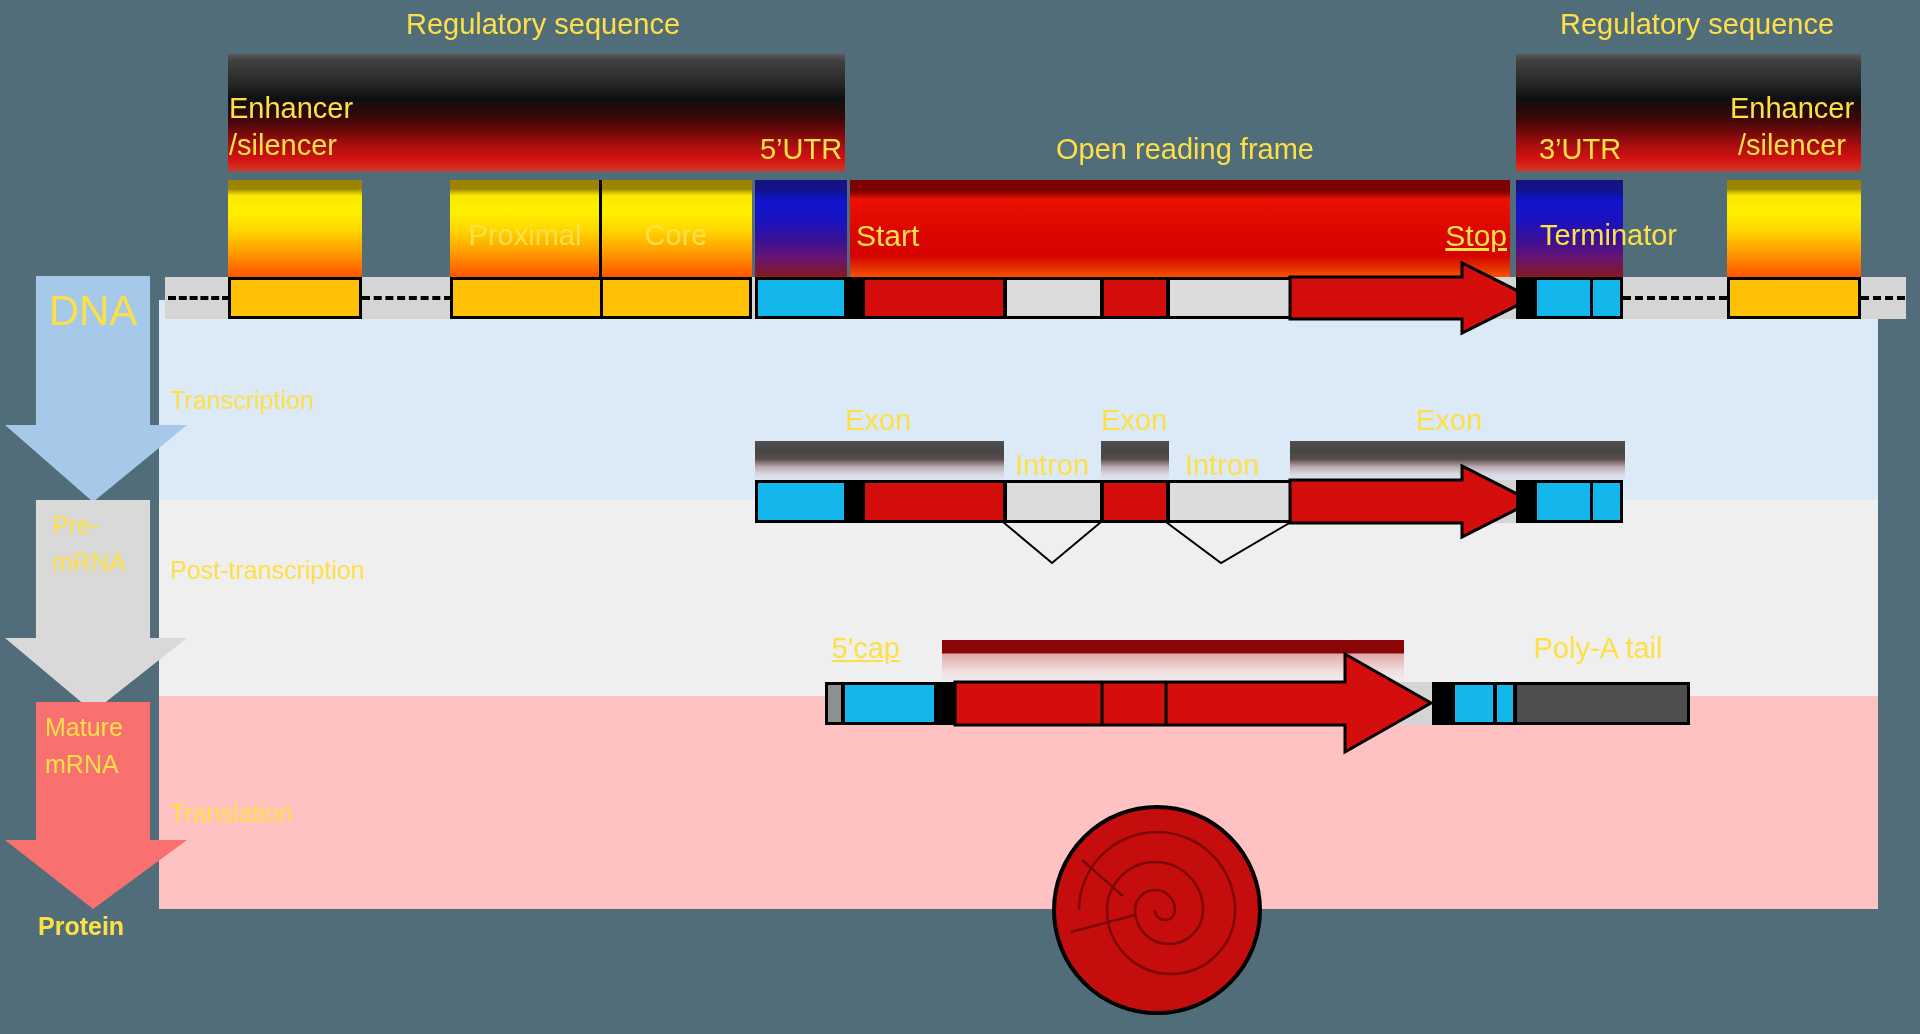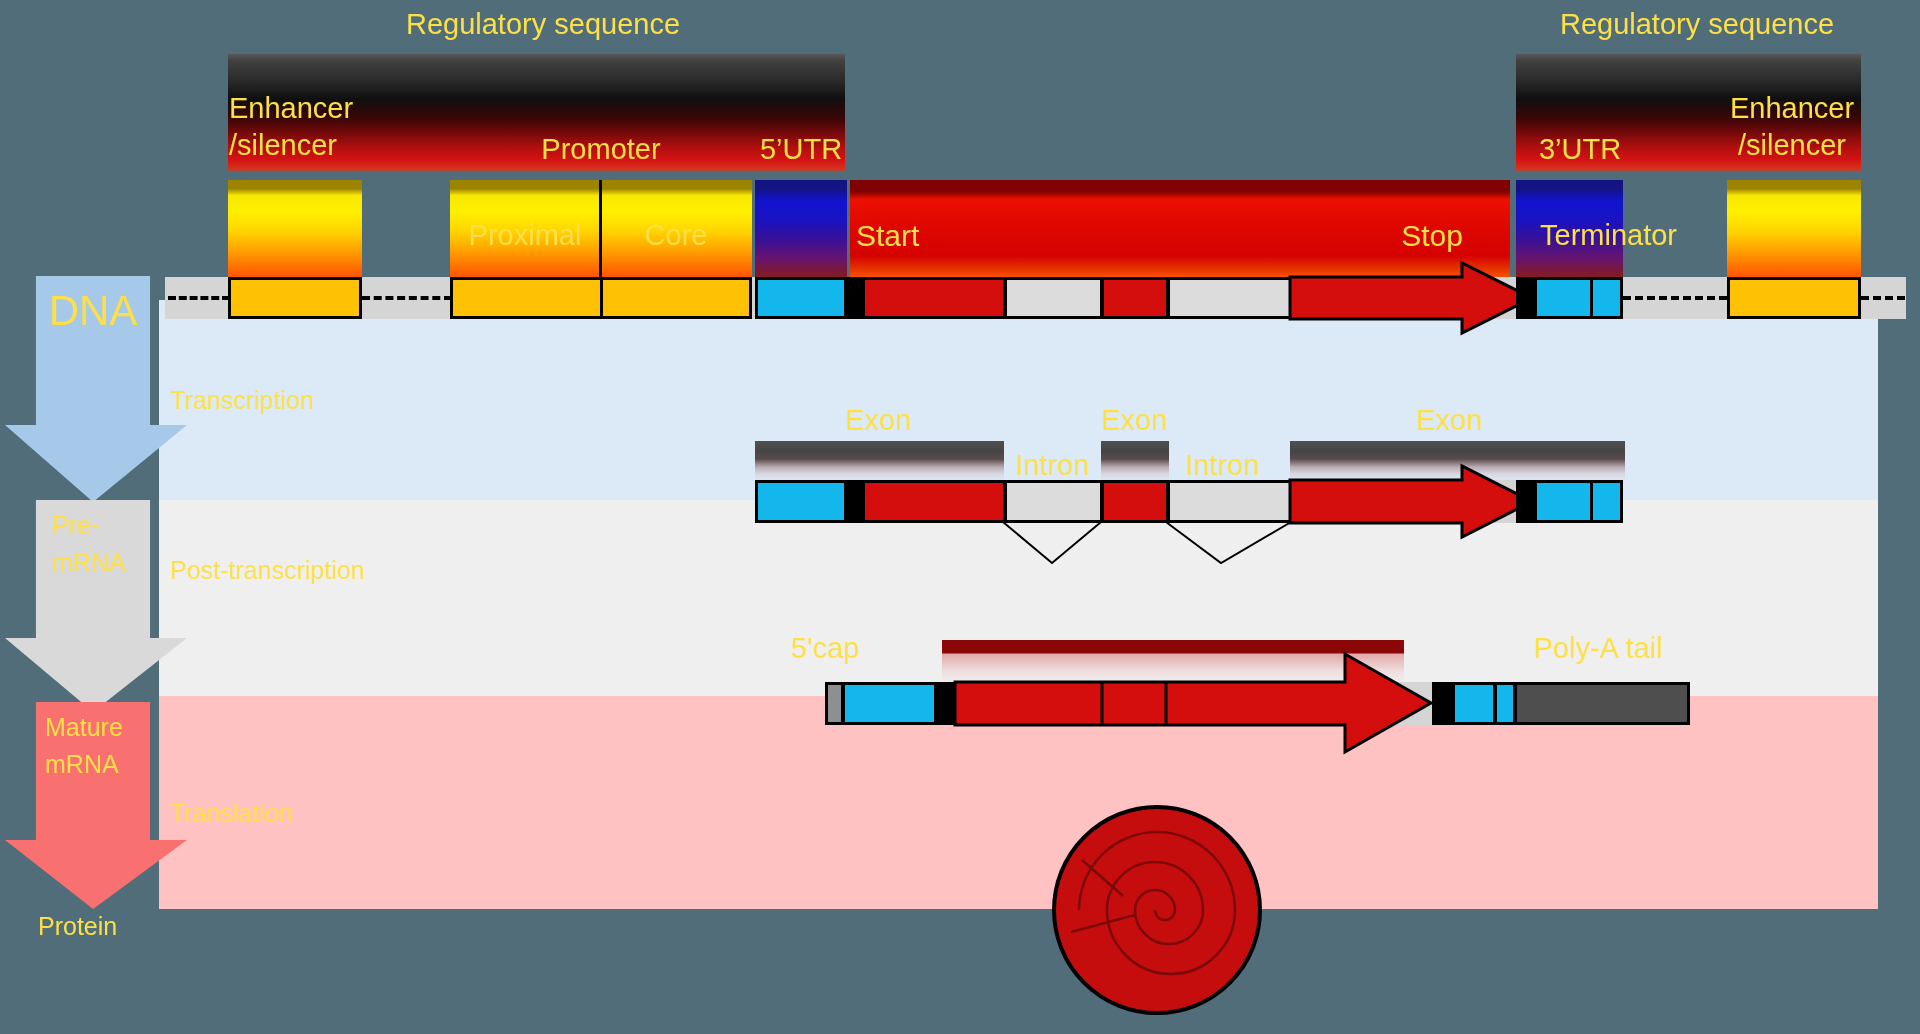--- a/index.html
+++ b/index.html
@@ -5,21 +5,21 @@
   html,body{margin:0;padding:0;background:#506d79;}
   #canvas{position:relative;width:1920px;height:1034px;background:#506d79;overflow:hidden;
           font-family:"Liberation Sans",sans-serif;color:#0a0a0a;}
   .abs{position:absolute;}
   .lbl{position:absolute;white-space:nowrap;color:#fde047;}
   .f29{font-size:29px;}
   .f30{font-size:30px;}
   .f31{font-size:25px;}
   .f33{font-size:42px;}
   .ctr{text-align:center;}
-  .rgt{text-align:center;}
+  .rgt{text-align:right;text-decoration:underline;}
   .band{position:absolute;left:159px;width:1719px;}
   .band-blue{top:300px;height:200px;background:#dce9f6;}
   .band-gray{top:500px;height:196px;background:#efeff0;}
   .band-pink{top:696px;height:213px;background:#ffc2c2;}
   .regbar{position:absolute;top:54px;height:118px;
     background:linear-gradient(180deg,#585858 0%,#404040 6%,#2b2b2b 22%,#0f0f0f 38%,#3c0606 55%,#7c0a0a 68%,#b40f0f 80%,#d51313 90%,#d3321f 97%,rgba(210,60,40,.55) 100%);}
   .topbox{position:absolute;top:180px;height:97px;}
   .yellowgrad{background:linear-gradient(180deg,#9c8400 0%,#9c8400 9%,#f8e800 16%,#fff000 32%,#ffd600 52%,#ff9e00 74%,#ff6a00 92%,#ff5400 100%);}
   .bluegrad{background:linear-gradient(180deg,#131384 0%,#131384 9%,#1113cf 22%,#1a12c0 42%,#3a1196 62%,#661473 80%,#7c1936 94%,#841c22 100%);}
   .orfgrad{background:linear-gradient(180deg,#800101 0%,#800101 12%,#ec1000 20%,#e00800 45%,#d40200 78%,#e93c00 94%,#ff5000 100%);}
@@ -64,22 +64,22 @@
   <div class="lbl f29 ctr" style="left:1472px;top:8px;width:450px;">Regulatory sequence</div>
 
   <div class="lbl f29 twoline" style="left:229px;top:90px;">
     <div>Enhancer</div>
     <div>/silencer</div>
   </div>
   <div class="lbl f29 twoline ctr" style="left:1712px;top:90px;width:160px;">
     <div>Enhancer</div>
     <div>/silencer</div>
   </div>
-  <div class="lbl f29 ctr" style="left:451px;top:133px;width:300px;">Promoter</div>
   <div class="lbl f29 ctr" style="left:701px;top:133px;width:200px;">5’UTR</div>
+  <div class="lbl f29 ctr" style="left:960px;top:133px;width:450px;">Open reading frame</div>
   <div class="lbl f29 ctr" style="left:1480px;top:133px;width:200px;">3’UTR</div>
 
   <div class="topbox yellowgrad" style="left:228px;width:134px;"></div>
   <div class="topbox yellowgrad" style="left:450px;width:302px;"></div>
   <div class="abs" style="left:599px;top:180px;width:3px;height:97px;background:#000;"></div>
   <div class="topbox bluegrad" style="left:755px;width:92px;"></div>
   <div class="topbox orfgrad" style="left:850px;width:660px;"></div>
   <div class="topbox bluegrad" style="left:1516px;width:107px;"></div>
   <div class="topbox yellowgrad" style="left:1727px;width:134px;"></div>
 
@@ -123,21 +123,21 @@
     <div>mRNA</div>
   </div>
   <div class="lbl f31 twoline" style="left:170px;top:552px;">
     <div>Post-transcription</div>
   </div>
   <div class="lbl f31 twoline" style="left:45px;top:709px;">
     <div>Mature</div>
     <div>mRNA</div>
   </div>
   <div class="lbl f31" style="left:170px;top:799px;">Translation</div>
-  <div class="lbl f31" style="left:38px;top:912px;">Protein</div>
+  <div class="lbl f31" style="left:38px;top:912px;font-weight:bold;">Protein</div>
 
   <div class="lbl f29 ctr" style="left:778px;top:404px;width:200px;">Exon</div>
   <div class="lbl f29 ctr" style="left:1034px;top:404px;width:200px;">Exon</div>
   <div class="lbl f29 ctr" style="left:1349px;top:404px;width:200px;">Exon</div>
   <div class="exonmark" style="left:755px;width:249px;"></div>
   <div class="exonmark" style="left:1101px;width:68px;"></div>
   <div class="exonmark" style="left:1290px;width:335px;"></div>
   <div class="lbl f29 ctr" style="left:952px;top:449px;width:200px;">Intron</div>
   <div class="lbl f29 ctr" style="left:1122px;top:449px;width:200px;">Intron</div>
 

